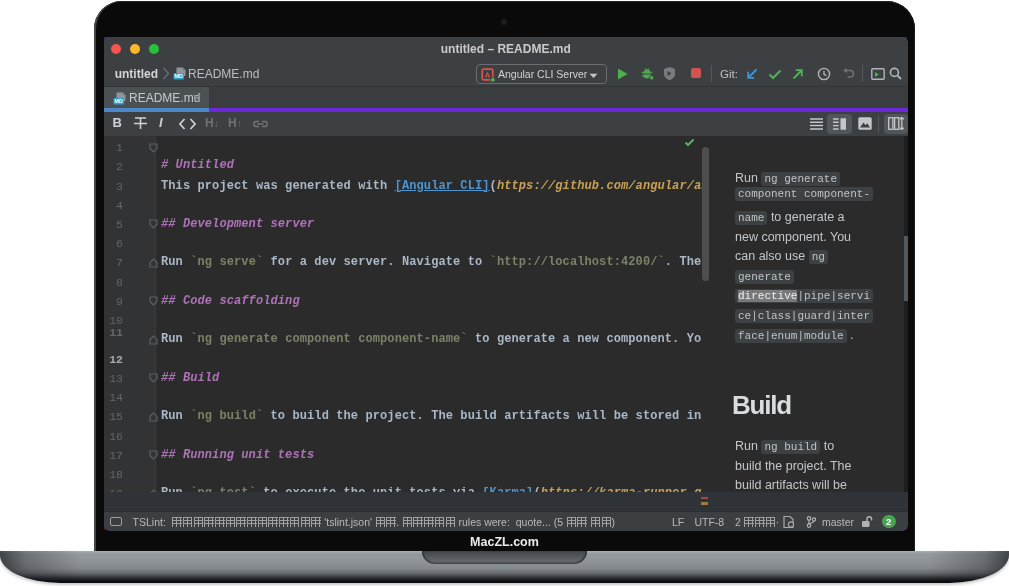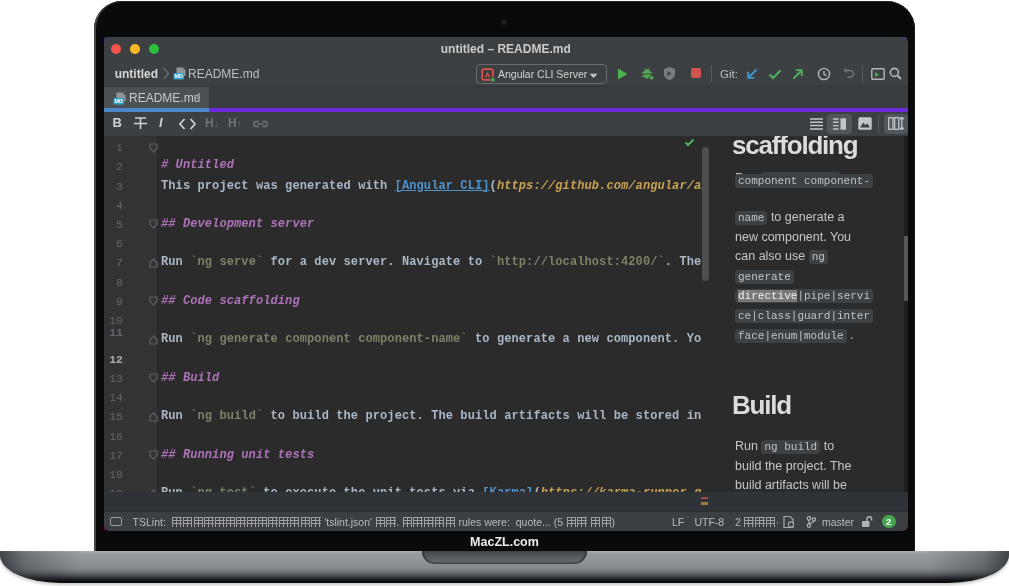--- a/index.html
+++ b/index.html
@@ -318,24 +318,23 @@
         <div class="cl" style="top:310.2px"><span class="hd">## Running unit tests</span></div>
         <div class="cl" style="top:348.6px">Run <span class="cd">`ng test`</span> to execute the unit tests via <span class="lk">[Karma]</span>(<span class="ur">https://karma-runner.github.io</span>).</div>
         </div>
         <div id="echeck">
             <svg width="11" height="9" viewBox="0 0 11 9">
               <path d="M1.5 4.5 L4 7 L9.5 1.5" stroke="#55b267" stroke-width="2" fill="none"></path>
             </svg>
           </div>
         <div id="escroll"></div>
         <div id="preview">
-        <div class="ph2" style="top:-4px;line-height:26px;">scaffolding</div>
         <div class="ph2" style="top:256px;line-height:26px;">Build</div>
         <div class="pl" style="top:33.2px">Run <span class="chip">ng generate</span></div>
-        <div class="pl" style="top:35px"><span class="chip">component component-</span></div>
+        <div class="pl" style="top:48px"><span class="chip">component component-</span></div>
         <div class="pl" style="top:72.4px"><span class="chip">name</span> to generate a</div>
         <div class="pl" style="top:92.1px">new component. You</div>
         <div class="pl" style="top:111.8px">can also use <span class="chip">ng</span></div>
         <div class="pl" style="top:131.4px"><span class="chip">generate</span></div>
         <div class="pl" style="top:150.9px"><span class="chip"><span class="sel">directive</span>|pipe|servi</span></div>
         <div class="pl" style="top:170.6px"><span class="chip">ce|class|guard|inter</span></div>
         <div class="pl" style="top:190.2px"><span class="chip">face|enum|module</span> .</div>
         <div class="pl" style="top:301.8px">Run <span class="chip">ng build</span> to</div>
         <div class="pl" style="top:321.2px">build the project. The</div>
         <div class="pl" style="top:340.8px">build artifacts will be</div>

